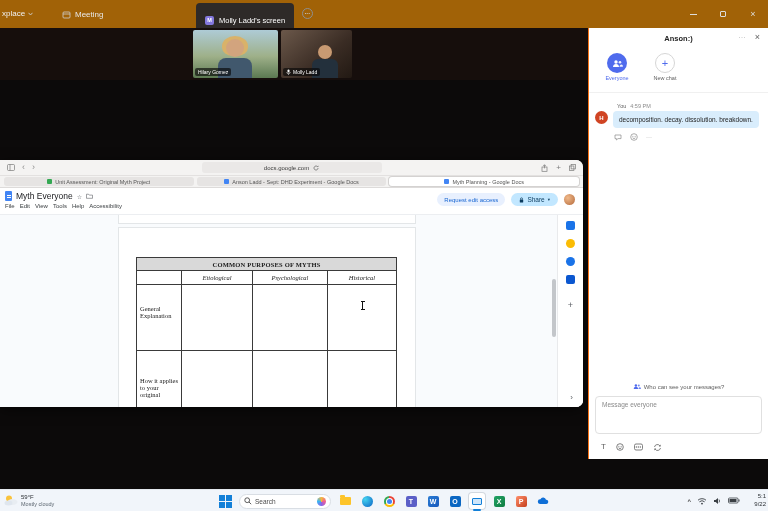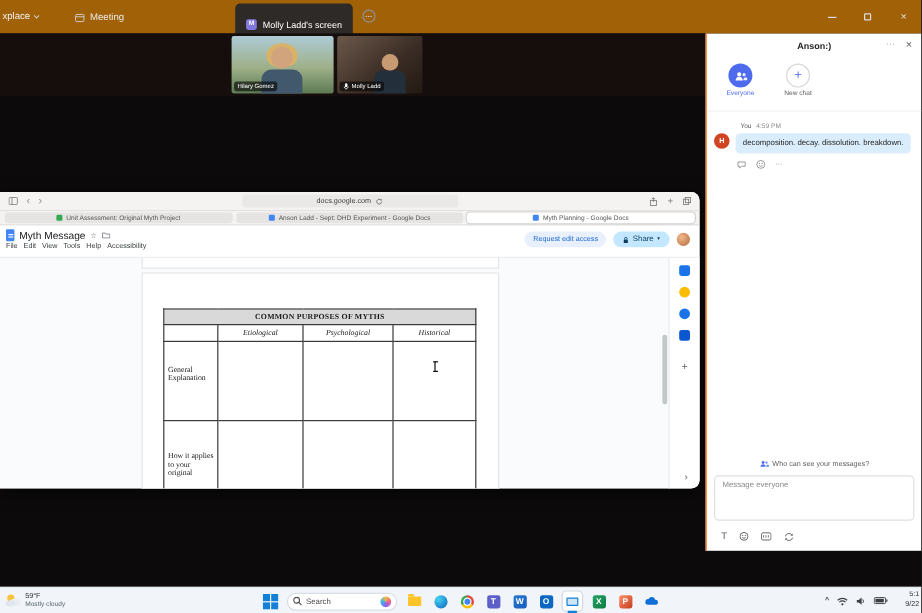--- a/index.html
+++ b/index.html
@@ -242,21 +242,21 @@
         </div>
         <div class="sf-tab active">
           <span class="fav fav-blue"></span>
           <span class="t">Myth Planning - Google Docs</span>
         </div>
       </div>
 
       <div class="docs-header">
         <div class="doc-title">
           <span class="docs-icon"></span>
-          <span>Myth Message</span>
+          <span>Myth Everyone</span>
           <span class="doc-star icon-font">☆</span>
           <svg width="7" height="6" viewBox="0 0 7 6">
               <path d="M0.5 1.2h2l0.8 0.9h3.2v3.2H0.5z" fill="none" stroke="#5f6368" stroke-width="0.6"></path>
             </svg>
         </div>
         <div class="menus">
           <span>File</span>
           <span>Edit</span>
           <span>View</span>
           <span>Tools</span>

